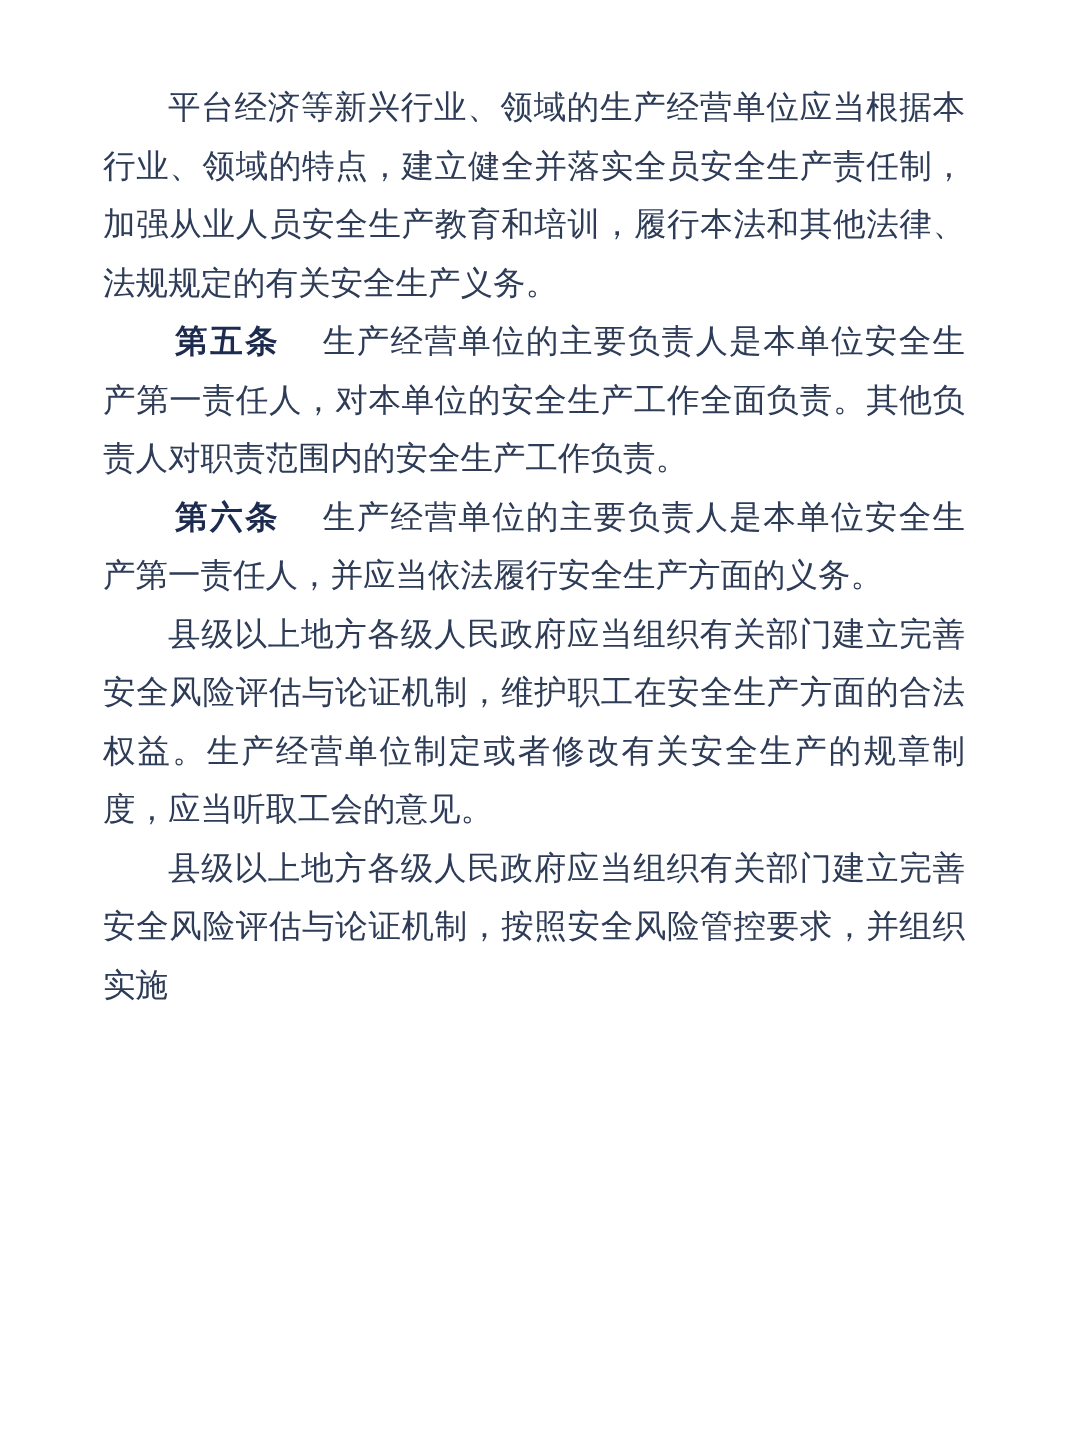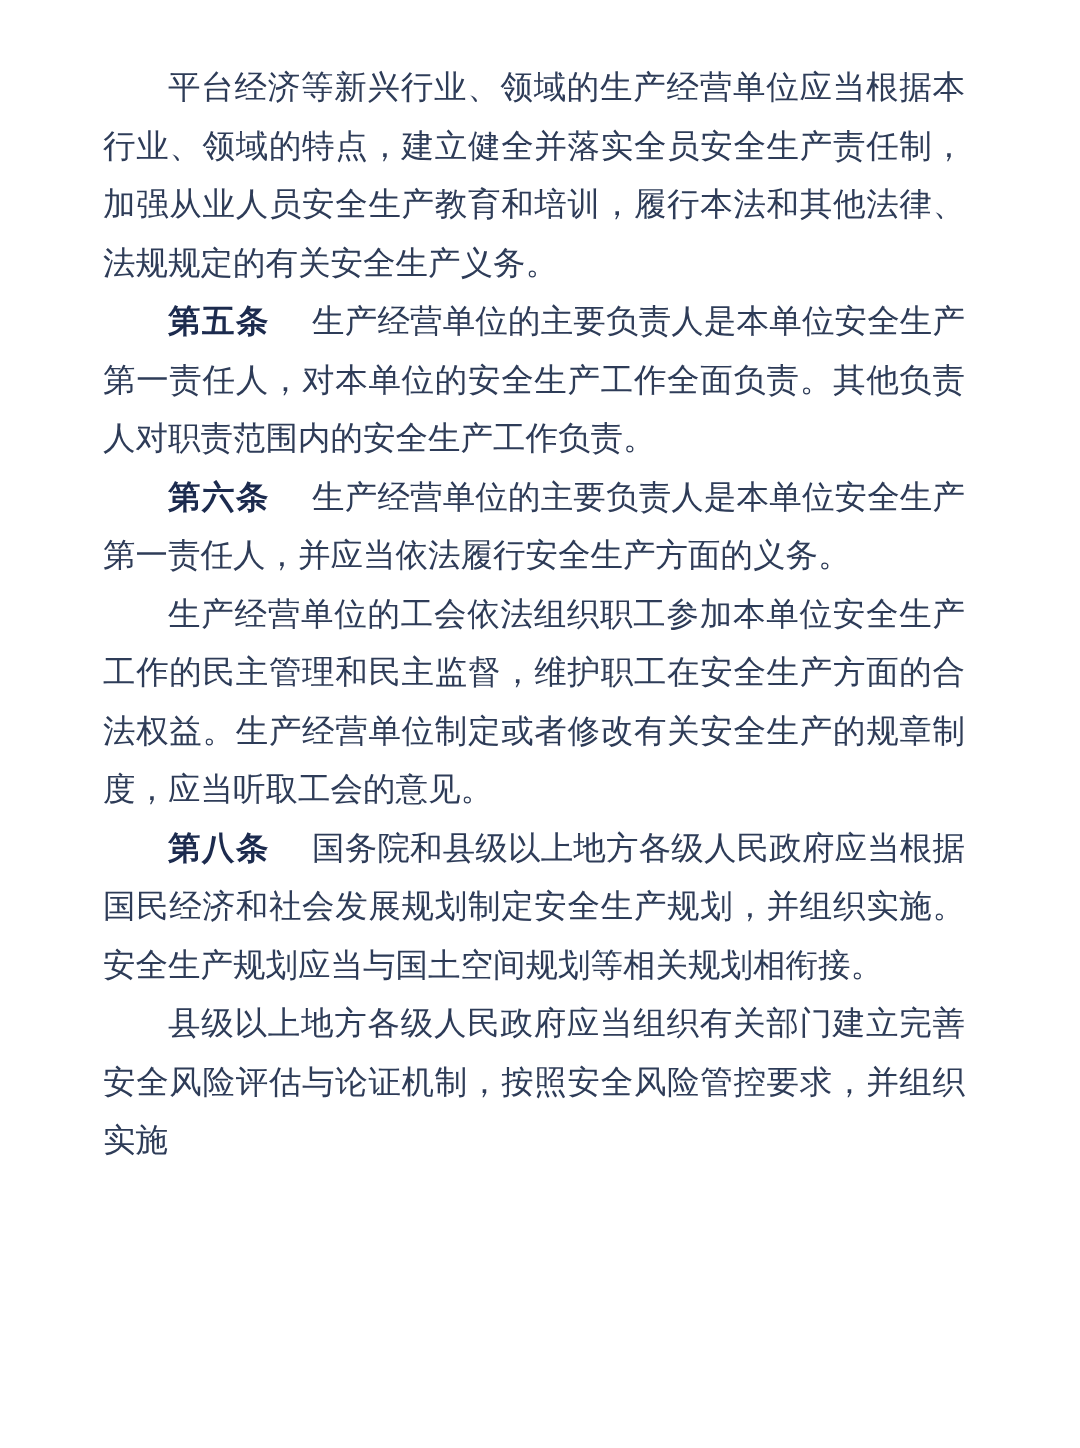--- a/index.html
+++ b/index.html
@@ -6,21 +6,21 @@
     margin: 0;
     padding: 0;
     background: #ffffff;
   }
   .page {
     position: relative;
     width: 1061px;
     height: 1448px;
     background: #ffffff;
     box-sizing: border-box;
-    padding: 58px 96px 0 103px;
+    padding: 78px 96px 0 103px;
     overflow: hidden;
   }
   .doc {
     font-family: "Liberation Serif", "DejaVu Serif", serif;
     font-size: 32.5px;
     line-height: 58.5px;
     color: #2e3c58;
     text-align: justify;
     text-justify: inter-character;
   }
@@ -29,42 +29,40 @@
     padding: 0;
     text-indent: 2em;
     text-align-last: left;
   }
   .art-label {
     font-family: "Liberation Sans", "DejaVu Sans", sans-serif;
     font-weight: bold;
     color: #1c2b4e;
     margin-right: 1.3em;
     letter-spacing: 0.04em;
+    margin-left: 7px;
   }
 </style>
 </head>
 <body>
 
 <div class="page">
   <div class="doc">
 
     <p>平台经济等新兴行业、领域的生产经营单位应当根据本行业、领域的特点，建立健全并落实全员安全生产责任制，加强从业人员安全生产教育和培训，履行本法和其他法律、法规规定的有关安全生产义务。</p>
 
     <p>
       <span class="art-label">第五条</span><span>生产经营单位的主要负责人是本单位安全生产第一责任人，对本单位的安全生产工作全面负责。其他负责人对职责范围内的安全生产工作负责。</span>
     </p>
 
     <p>
       <span class="art-label">第六条</span><span>生产经营单位的主要负责人是本单位安全生产第一责任人，并应当依法履行安全生产方面的义务。</span>
     </p>
 
 
-    <p>生产经营单位的工会依法组织职工参加本单位安全生产工作的民主管理和民主监督，维护职工在安全生产方面的合法权益。生产经营单位制定或者修改有关安全生产的规章制度，应当听取工会的意见。</p>
+    <p>县级以上地方各级人民政府应当组织有关部门建立完善安全风险评估与论证机制，维护职工在安全生产方面的合法权益。生产经营单位制定或者修改有关安全生产的规章制度，应当听取工会的意见。</p>
 
-    <p>
-      <span class="art-label">第八条</span><span>国务院和县级以上地方各级人民政府应当根据国民经济和社会发展规划制定安全生产规划，并组织实施。安全生产规划应当与国土空间规划等相关规划相衔接。</span>
-    </p>
 
 
     <p>县级以上地方各级人民政府应当组织有关部门建立完善安全风险评估与论证机制，按照安全风险管控要求，并组织实施</p>
 
   </div>
 </div>
 
 </body></html>

